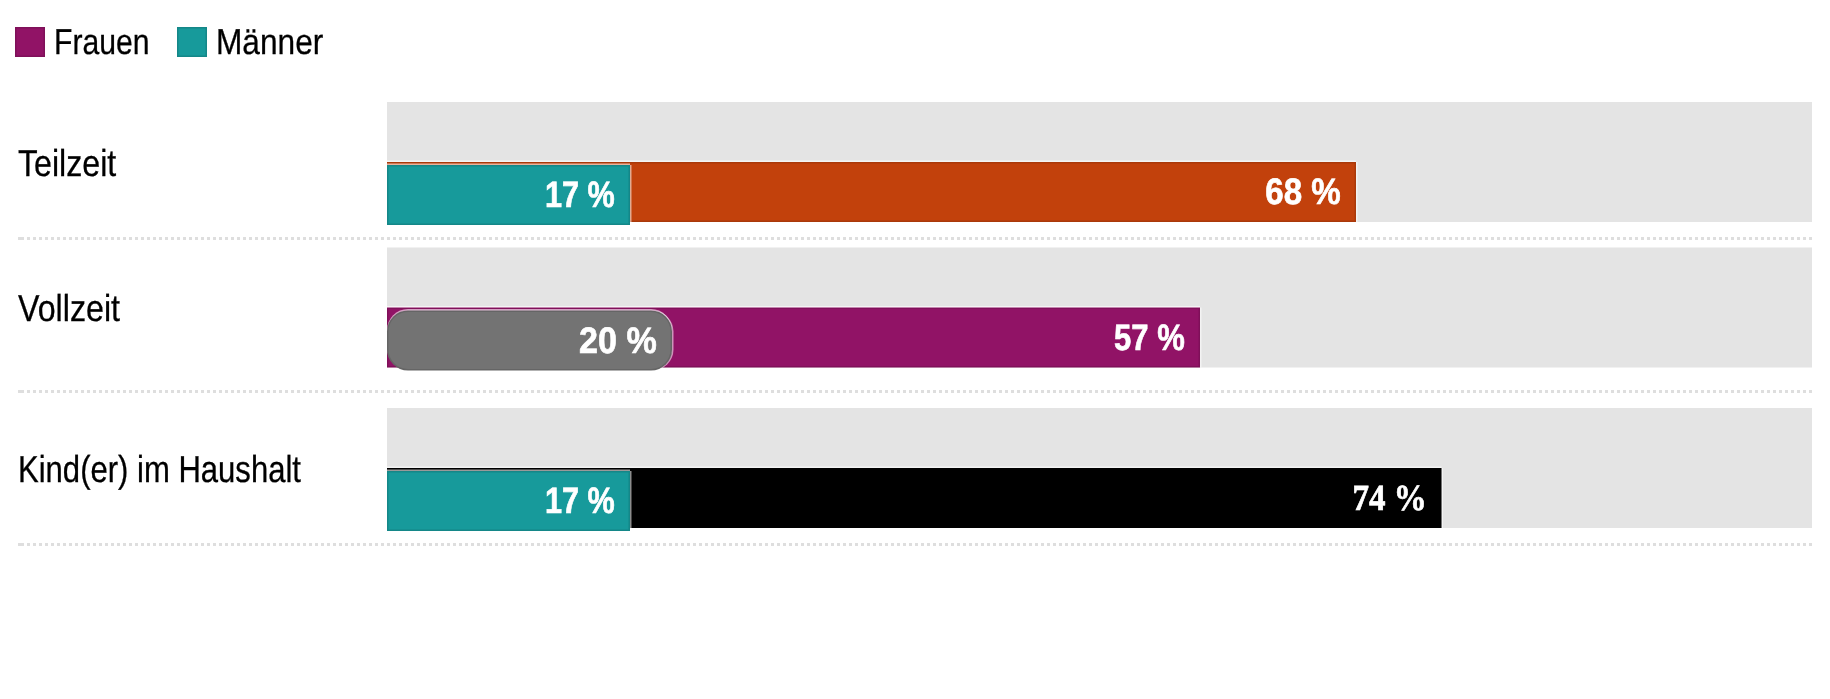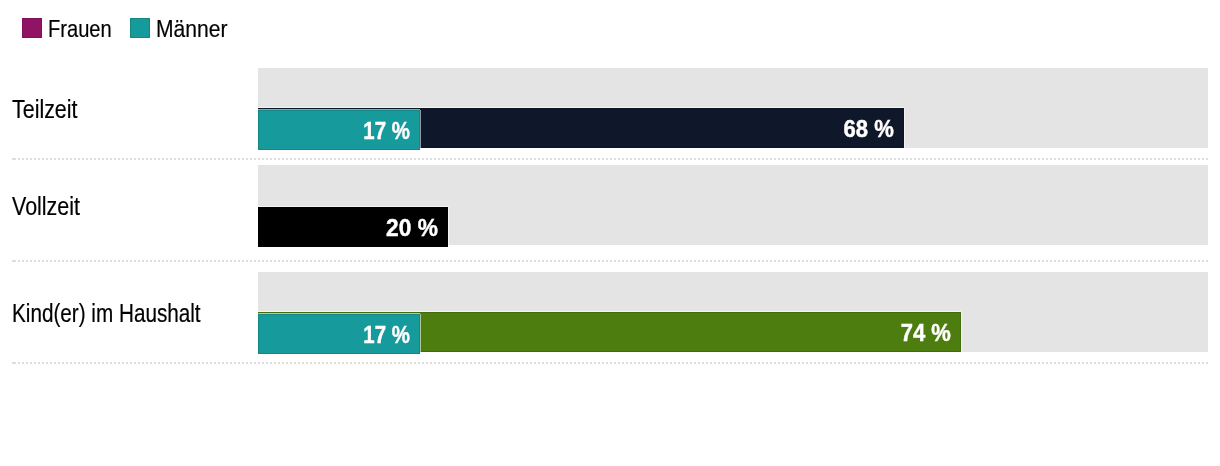--- a/index.html
+++ b/index.html
@@ -18,21 +18,21 @@
   .chart {
     position: relative;
     width: 1220px;
     height: 466px;
     background: #ffffff;
   }
 
   
   .legend {
     position: absolute;
-    left: 12px;
+    left: 0;
     top: 0;
     width: 1076px;
     height: 56px;
   }
   .legend-item {
     position: absolute;
     top: 18px;
     height: 20px;
   }
   .legend-swatch {
@@ -130,44 +130,47 @@
     </div>
     <div class="legend-item" style="left:118px">
       <span class="legend-swatch" style="background: rgb(23, 154, 155);"></span>
       <span class="legend-label" style="transform:scaleX(0.8787)">Männer</span>
     </div>
   </div>
 
   <div class="row" style="top:68px">
     <span class="row-label" style="transform:scaleX(0.8572)">Teilzeit</span>
     <div class="track">
-      <div class="bar lower" style="width: 68%; background: #0f172a;">
+      <div class="bar lower" style="width: 68%; background: #c2410c;">
         <span class="bar-value" style="transform:scaleX(0.9004)">68 %</span>
       </div>
       <div class="bar upper" style="width: 17%; background: rgb(23, 154, 155);">
         <span class="bar-value" style="transform:scaleX(0.8327)">17 %</span>
       </div>
     </div>
   </div>
   <div class="divider" style="top:158px"></div>
 
   <div class="row" style="top:165px">
     <span class="row-label" style="transform:scaleX(0.8584)">Vollzeit</span>
     <div class="track">
-      <div class="bar upper" style="width: 20%; background: #000000;">
+      <div class="bar lower" style="width: 57%; background: rgb(145, 19, 102);">
+        <span class="bar-value" style="transform:scaleX(0.8444)">57 %</span>
+      </div>
+      <div class="bar upper" style="width: 20%; background: #737373; border-radius: 14px;">
         <span class="bar-value" style="transform:scaleX(0.9272)">20 %</span>
       </div>
     </div>
   </div>
   <div class="divider" style="top:260px"></div>
 
   <div class="row" style="top:272px">
     <span class="row-label" style="transform:scaleX(0.8278)">Kind(er) im Haushalt</span>
     <div class="track">
-      <div class="bar lower" style="width: 74%; background: #4d7c0f;">
+      <div class="bar lower" style="width: 74%; background: #000000; font-family: Liberation Serif, serif;">
         <span class="bar-value" style="transform:scaleX(0.8978)">74 %</span>
       </div>
       <div class="bar upper" style="width: 17%; background: rgb(23, 154, 155);">
         <span class="bar-value" style="transform:scaleX(0.8327)">17 %</span>
       </div>
     </div>
   </div>
   <div class="divider" style="top:362px"></div>
 
 

